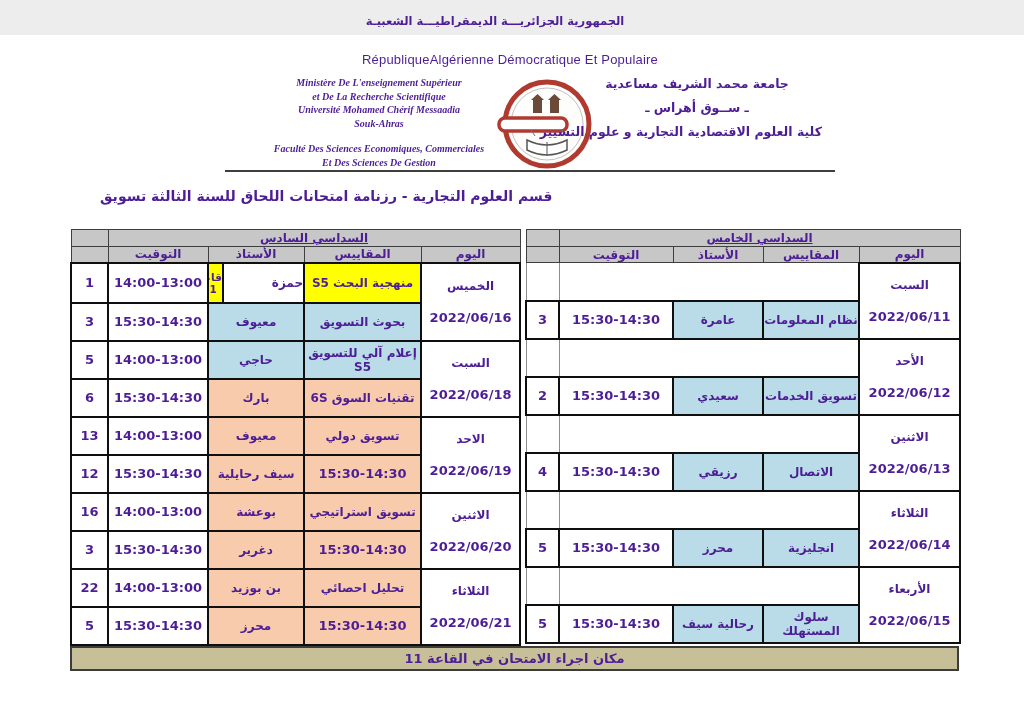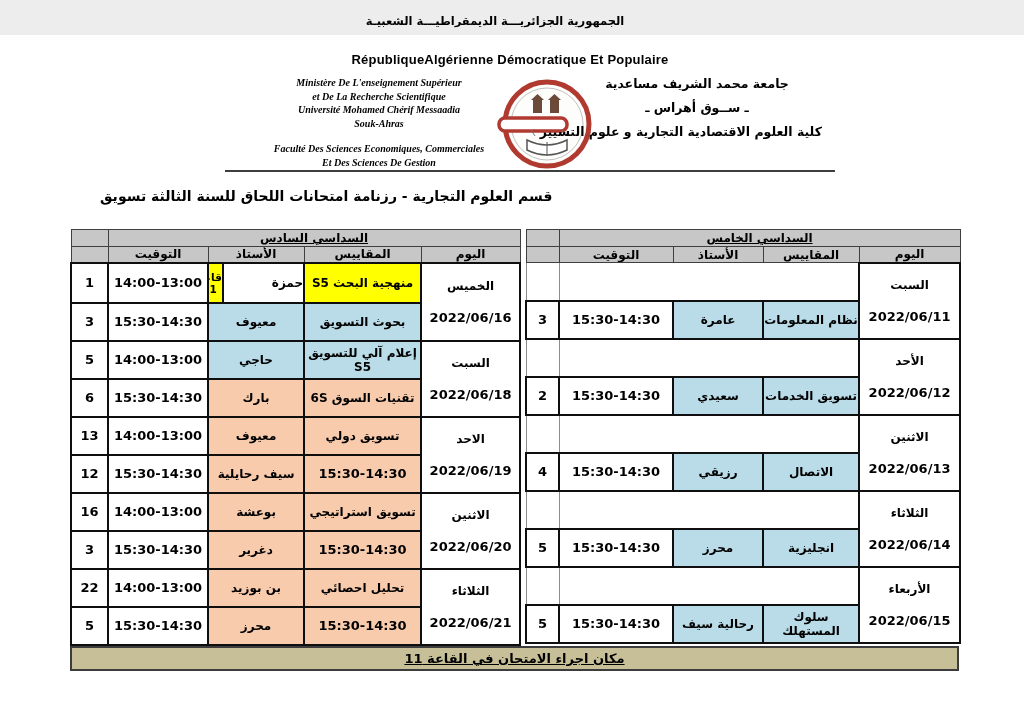--- a/index.html
+++ b/index.html
@@ -1,24 +1,24 @@
 <!DOCTYPE html>
 <html lang="ar"><head>
 <meta charset="utf-8">
 <style>
   html,body{margin:0;padding:0;background:#fff;}
   .page{position:relative;width:1024px;height:721px;background:#ffffff;overflow:hidden;
-        font-family:"DejaVu Sans",sans-serif;color:#000000;}
+        font-family:"DejaVu Sans",sans-serif;color:#4c1d95;}
   .topstrip{position:absolute;left:0;top:0;width:1024px;height:35px;background:#ededed;}
 
   
   .country-ar{position:absolute;left:130px;top:14px;width:730px;text-align:center;
               font-size:11.5px;font-weight:bold;direction:rtl;}
   .country-fr{position:absolute;left:130px;top:52px;width:760px;text-align:center;
-              font-size:13px;font-weight:bold;font-family:"Liberation Sans",sans-serif;letter-spacing:.2px;}
+              font-size:13px;font-weight:normal;font-family:"Liberation Sans",sans-serif;letter-spacing:.2px;}
   .fr-block{position:absolute;left:238px;top:76px;width:282px;text-align:center;
             font-family:"Liberation Serif",serif;font-style:italic;font-weight:bold;
             font-size:10px;line-height:13.5px;}
   .fr-block .fac{margin-top:12px;}
   .ar-block{position:absolute;left:572px;top:72px;width:250px;text-align:center;direction:rtl;
             font-size:12.5px;font-weight:bold;line-height:24px;white-space:nowrap;}
   .logo{position:absolute;left:497px;top:78px;width:96px;height:92px;}
   .divider{position:absolute;left:225px;top:170px;width:610px;height:2px;background:#3e3e3e;}
   .doc-title{position:absolute;left:100px;top:188px;width:830px;text-align:left;direction:rtl;
              font-size:14px;font-weight:bold;}
@@ -43,21 +43,21 @@
   .o{background:#f8cbad;}
   .tnum{font-size:13px;direction:ltr;}
   td.split-cell{padding:0;}
   .split{display:flex;width:100%;height:38px;align-items:stretch;}
   .split .sname{flex:1;display:flex;align-items:center;justify-content:center;background:#fff;padding-left:48px;}
   .split .snote{width:46%;display:flex;align-items:center;justify-content:center;
                 background:#ffff00;font-size:10.5px;border-right:2px solid #0f0f0f;direction:rtl;}
   
   .banner{position:absolute;left:70px;top:646px;width:885px;height:21px;line-height:21px;
           background:#c6bf98;border:2px solid #3c3c3c;text-align:center;direction:rtl;
-          font-size:13px;font-weight:bold;text-decoration:underline;}
+          font-size:13px;font-weight:bold;}
 </style>
 </head>
 <body>
 
 <div class="page">
   <div class="topstrip"></div>
 
   <div class="country-ar">الجمهورية الجزائريـــة الديمقراطيـــة الشعبيـة</div>
   <div class="country-fr">RépubliqueAlgérienne  Démocratique Et Populaire</div>
 

